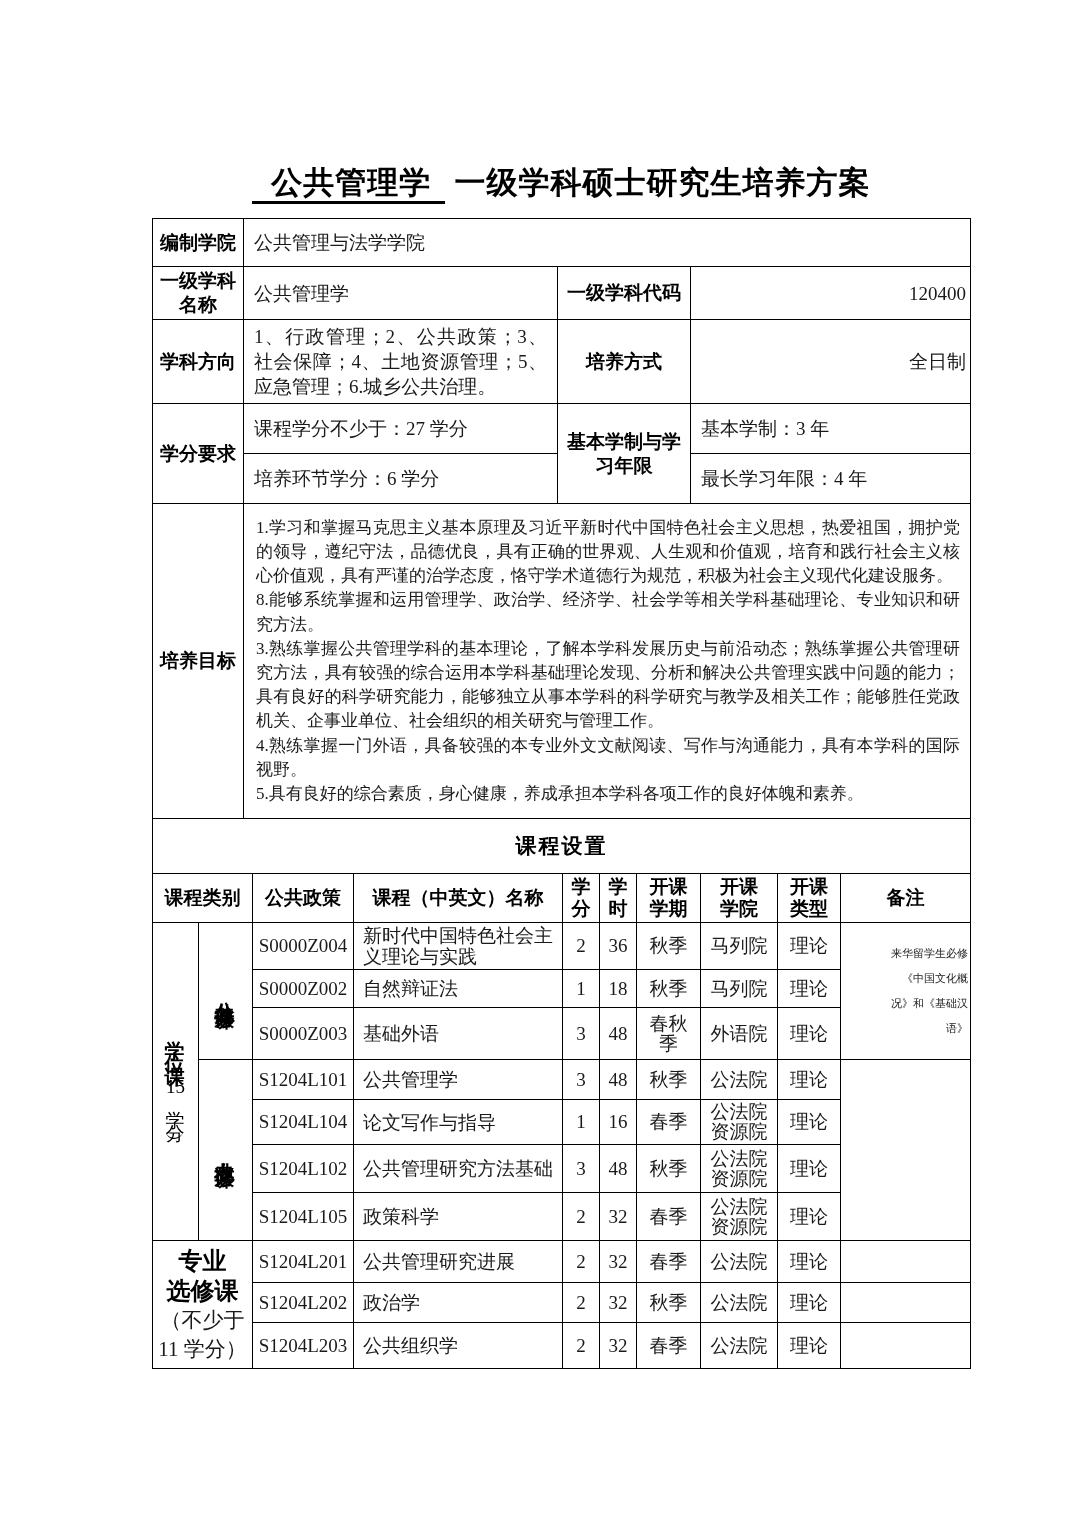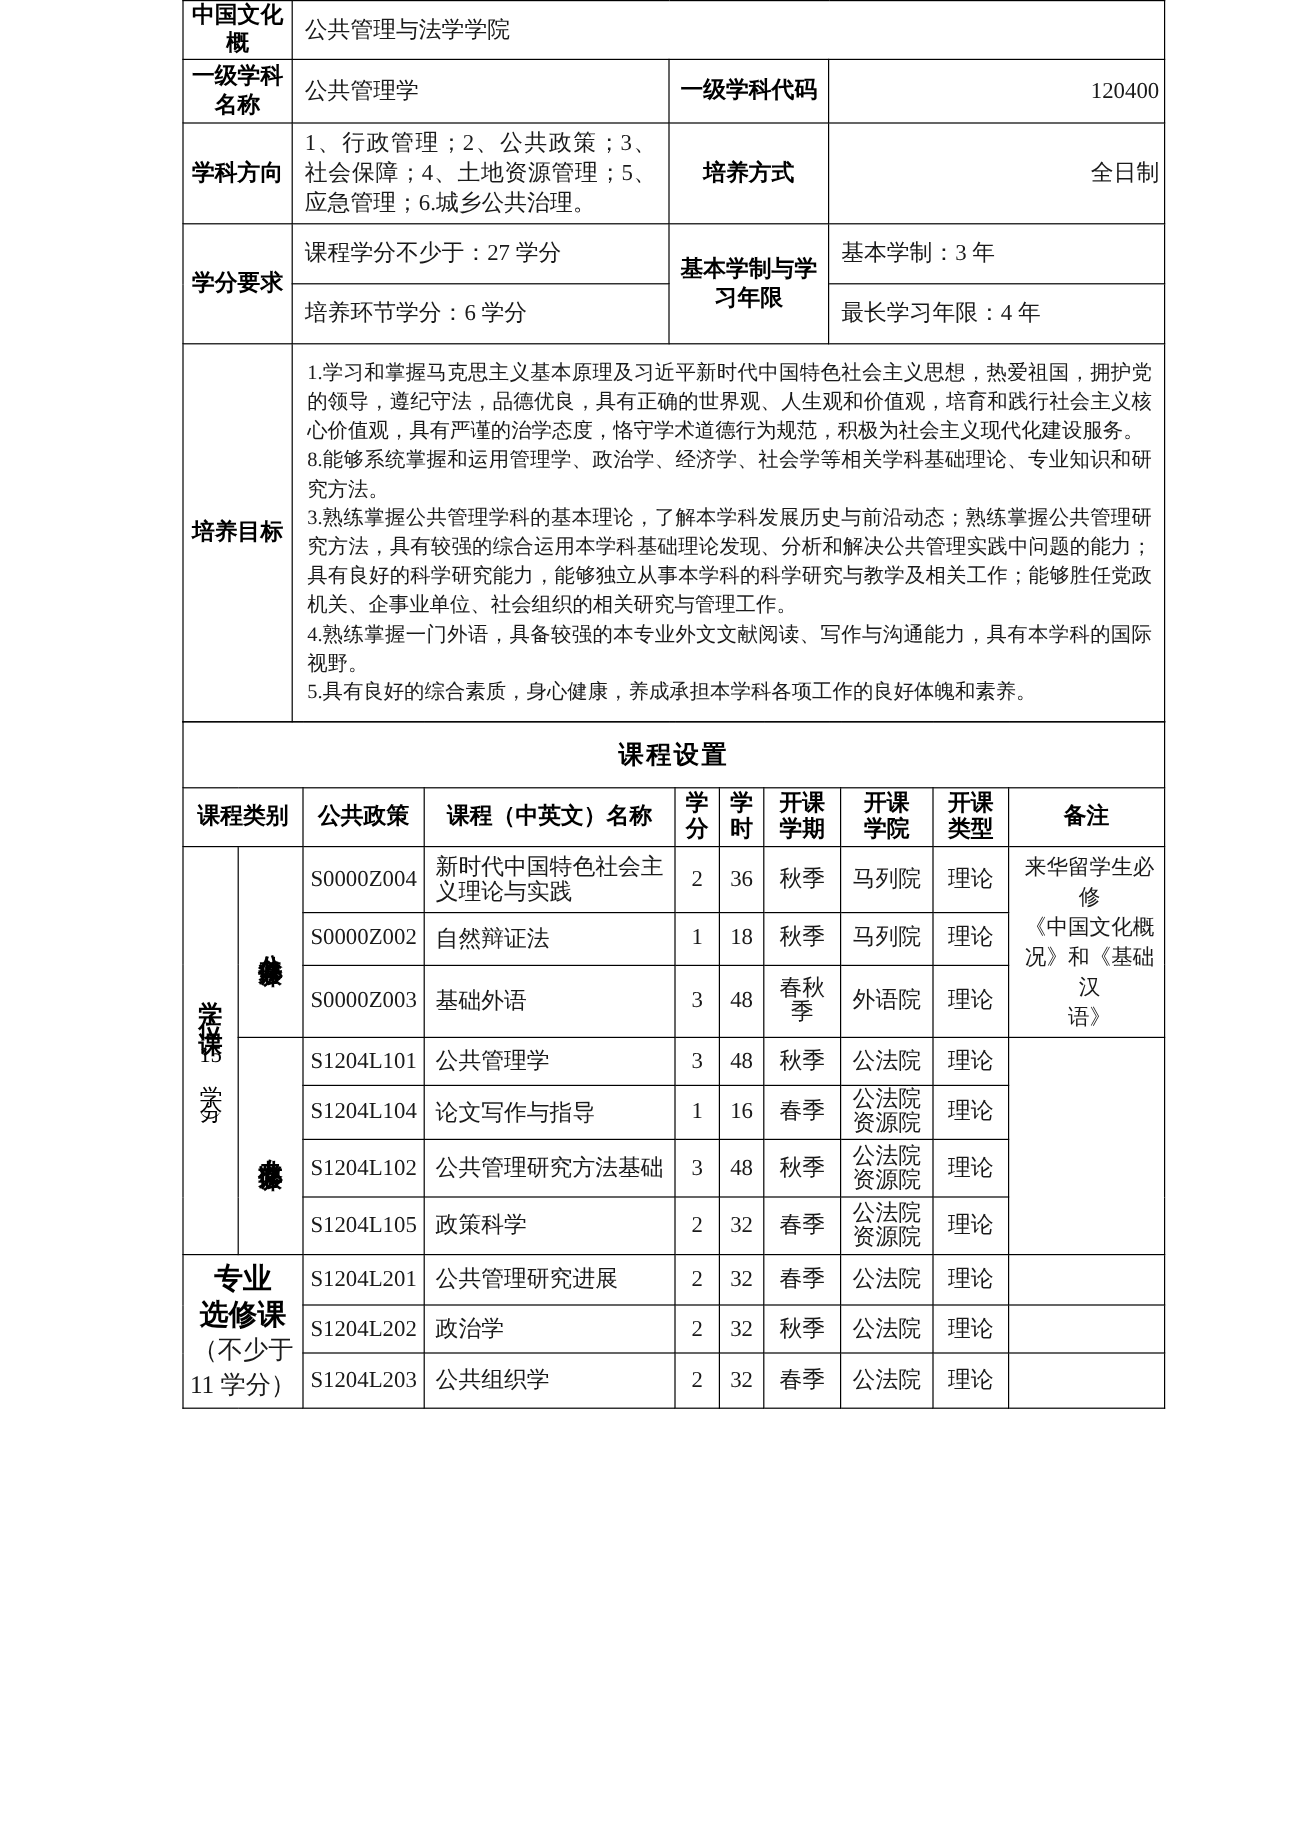--- a/index.html
+++ b/index.html
@@ -77,42 +77,43 @@
   .vgroup { letter-spacing: 2px; }
   .tcu { text-combine-upright: all; }
   .elective { text-align: center; vertical-align: middle; padding: 2px; }
   .elective .eb {
     font-family: "Liberation Sans", "DejaVu Sans", sans-serif;
     font-weight: bold; color: #000;
     font-size: 24px; line-height: 30px;
   }
   .elective .er { font-size: 21px; line-height: 29px; color: #1a1a1a; }
   .remark {
-    font-size: 18px; line-height: 25px;
-    vertical-align: middle; text-align: center;
+    font-size: 11px; line-height: 25px;
+    vertical-align: middle; text-align: right;
     padding: 4px 2px 4px 7px; white-space: pre-line;
   }
 </style>
 </head>
 <body>
 
 <div class="page">
   <div class="doc">
 
+    <div class="title"><span class="u">&nbsp;公共管理学&nbsp;</span> <span>一级学科硕士研究生培养方案</span></div>
 
     <table class="info">
       <colgroup>
           <col style="width:91px">
           <col style="width:314px">
           <col style="width:133px">
           <col style="width:280px">
         </colgroup>
       <tbody>
           <tr style="height:48px">
-        <td class="lbl">中国文化概</td>
+        <td class="lbl">编制学院</td>
         <td class="val" colspan="3">公共管理与法学学院</td>
       </tr>
       <tr style="height:53px">
         <td class="lbl prewrap">一级学科
 名称</td>
         <td class="val">公共管理学</td>
         <td class="lbl">一级学科代码</td>
         <td class="val center">120400</td>
       </tr>
       <tr style="height:75px">

